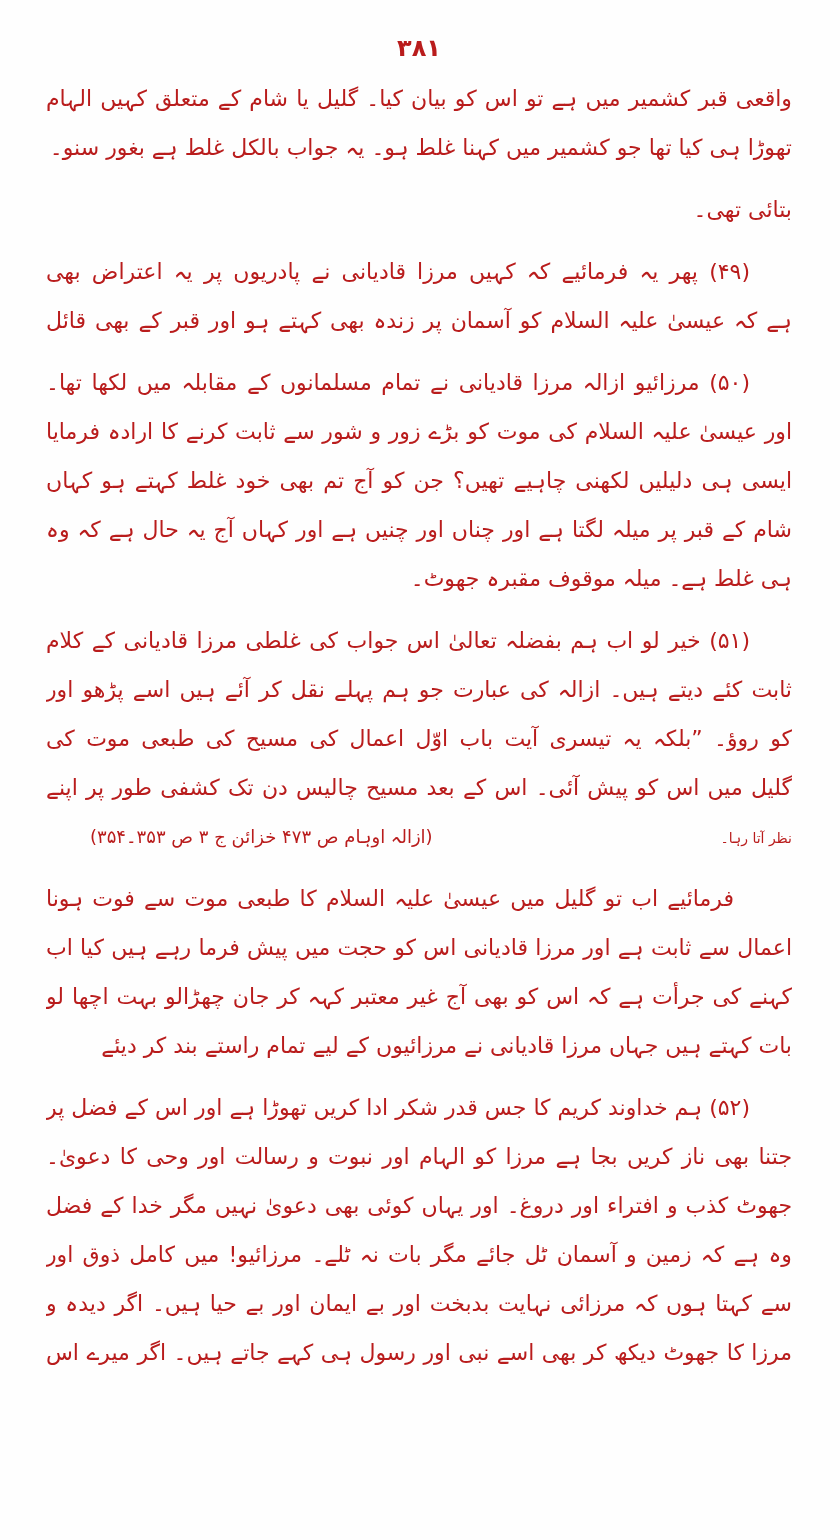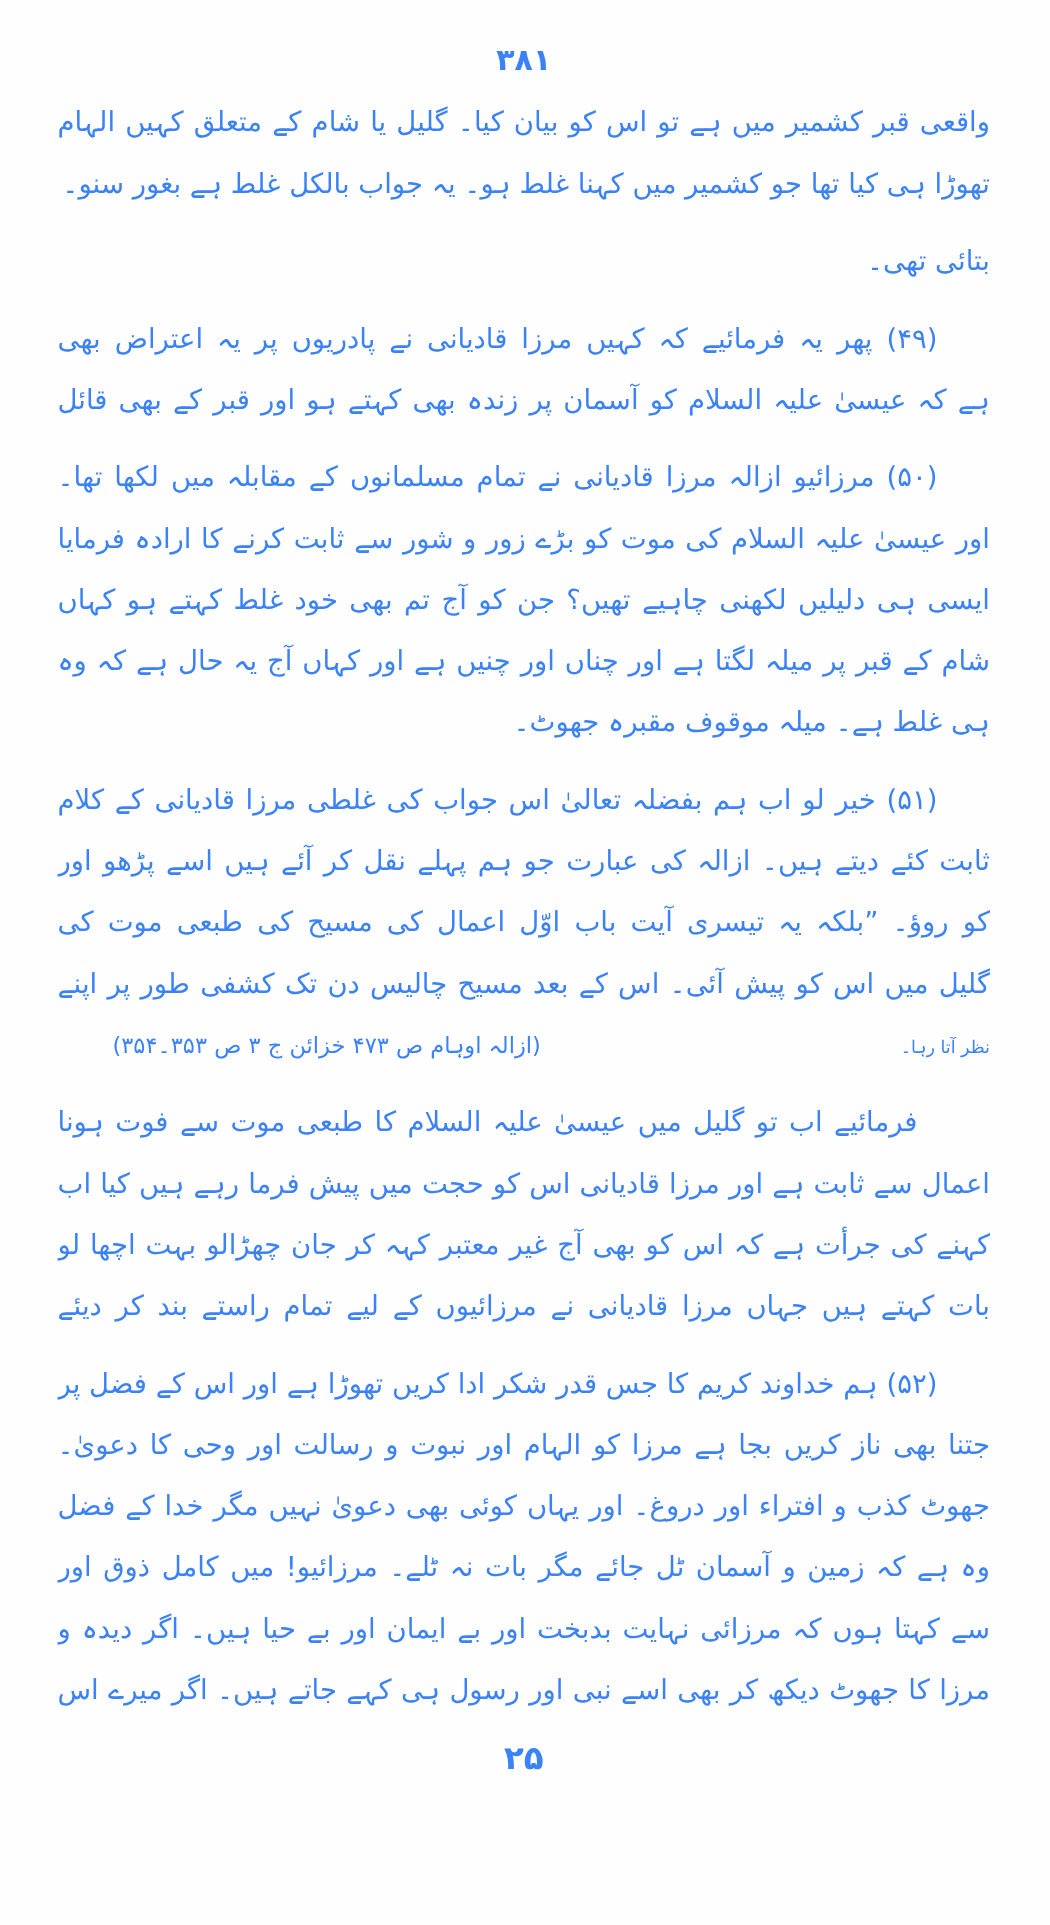--- a/index.html
+++ b/index.html
@@ -1,21 +1,21 @@
 <!DOCTYPE html>
 <html dir="rtl" lang="ur"><head>
 <meta charset="utf-8">
 <style>
   html,body{margin:0;padding:0;background:#e8e8e8;}
   .page{
     position:relative;
     width:840px;height:1540px;
     margin:0 auto;
     background:#fefefe;
-    color:#3b82f6;
+    color:#b91c1c;
     font-family:"DejaVu Sans",sans-serif;
     direction:rtl;
     overflow:hidden;
     box-sizing:border-box;
     padding:28px 48px 0 46px;
   }
   .pgnum{
     text-align:center;
     font-size:24px;
     height:46px;
@@ -34,20 +34,21 @@
     display:block;
     height:49px;
     line-height:49px;
     font-size:22px;
     overflow:hidden;
     text-align:justify;
     text-align-last:justify;
     white-space:normal;
   }
   .ln.r{
+    text-align:right;
     text-align-last:right;
   }
   .ln.ind{text-indent:42px;}
   .ln.ind2{text-indent:58px;}
   .ln.cite-row{
     display:flex;
     flex-direction:row;
     justify-content:space-between;
     align-items:baseline;
   }
@@ -107,15 +108,14 @@
 
   <section class="para sect">
     <div class="ln ind">(۵۲) ہم خداوند کریم کا جس قدر شکر ادا کریں تھوڑا ہے اور اس کے فضل پر</div>
     <div class="ln">جتنا بھی ناز کریں بجا ہے مرزا کو الہام اور نبوت و رسالت اور وحی کا دعویٰ۔ مگر سراسر</div>
     <div class="ln">جھوٹ کذب و افتراء اور دروغ۔ اور یہاں کوئی بھی دعویٰ نہیں مگر خدا کے فضل سے بات</div>
     <div class="ln">وہ ہے کہ زمین و آسمان ٹل جائے مگر بات نہ ٹلے۔ مرزائیو! میں کامل ذوق اور بڑے زور</div>
     <div class="ln">سے کہتا ہوں کہ مرزائی نہایت بدبخت اور بے ایمان اور بے حیا ہیں۔ اگر دیدہ و دانستہ</div>
     <div class="ln">مرزا کا جھوٹ دیکھ کر بھی اسے نبی اور رسول ہی کہے جاتے ہیں۔ اگر میرے اس کہنے</div>
   </section>
 
-  <div class="pgnum bottom">۲۵</div>
 
 </main>
 
 </body></html>

